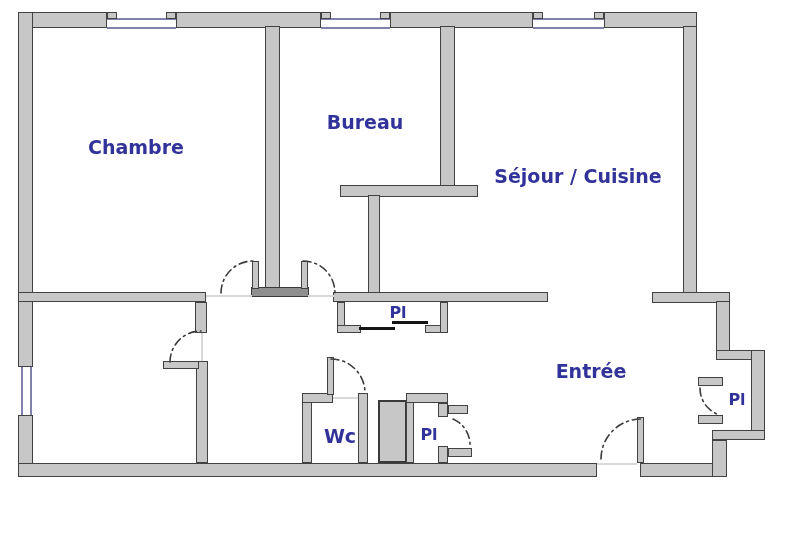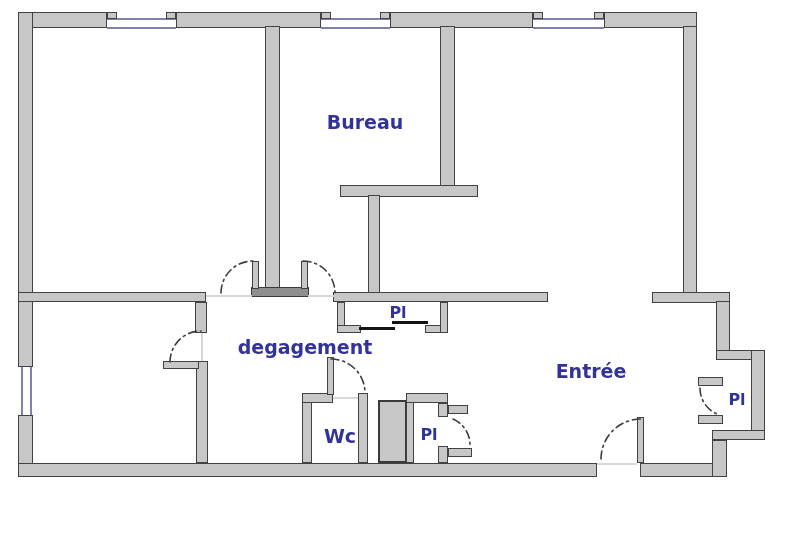--- a/index.html
+++ b/index.html
@@ -104,21 +104,22 @@
       <path d="M 221 293 A 32 32 0 0 1 253 261"></path>
       <path d="M 303 261 A 32 32 0 0 1 335 293"></path>
       <path d="M 170 362 A 31 31 0 0 1 201 331"></path>
       <path d="M 331 359 A 34 34 0 0 1 365 393"></path>
       <path d="M 601 459 A 40 40 0 0 1 641 419"></path>
       <path d="M 453 419 A 28 28 0 0 1 470 445"></path>
       <path d="M 700 388 A 28 28 0 0 0 717 414"></path>
     </g>
   </svg>
 
+  <div class="lbl lbl-19" style="left:136px;top:147px;">Chambre</div>
   <div class="lbl lbl-19" style="left:356px;top:122px;margin-left:9px;">Bureau</div>
-  <div class="lbl lbl-19" style="left:305px;top:347px;">degagement</div>
+  <div class="lbl lbl-19" style="left:578px;top:176px;">Séjour / Cuisine</div>
   <div class="lbl lbl-19" style="left:591px;top:371px;">Entrée</div>
   <div class="lbl lbl-19" style="left:340px;top:436px;">Wc</div>
   <div class="lbl lbl-16" style="left:398px;top:312px;">Pl</div>
   <div class="lbl lbl-16" style="left:429px;top:434px;">Pl</div>
   <div class="lbl lbl-16" style="left:737px;top:399px;">Pl</div>
 
 </div>
 
 </body></html>

